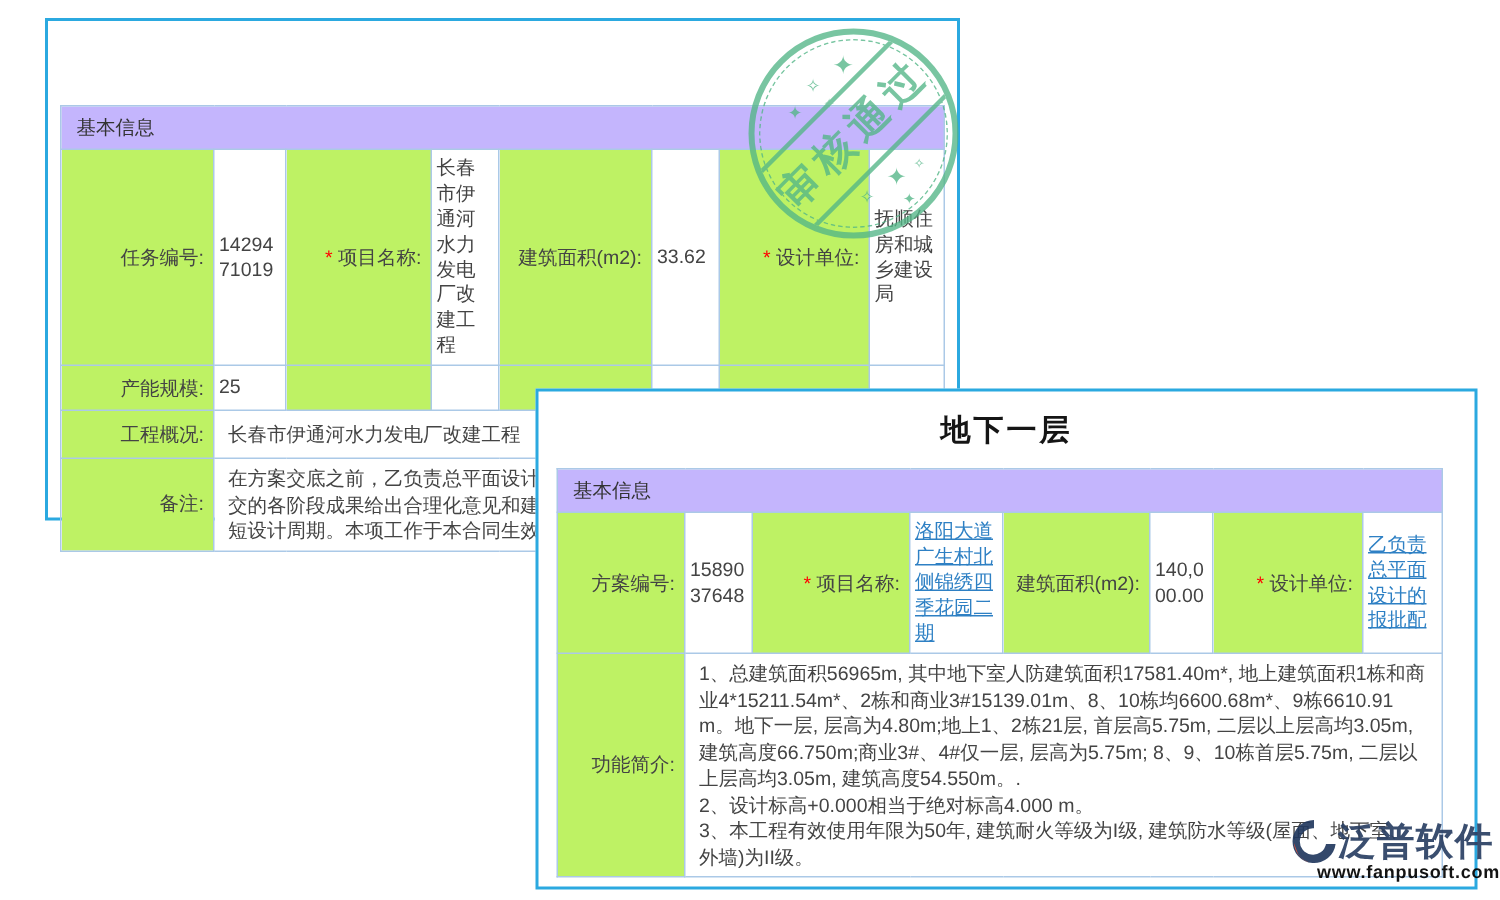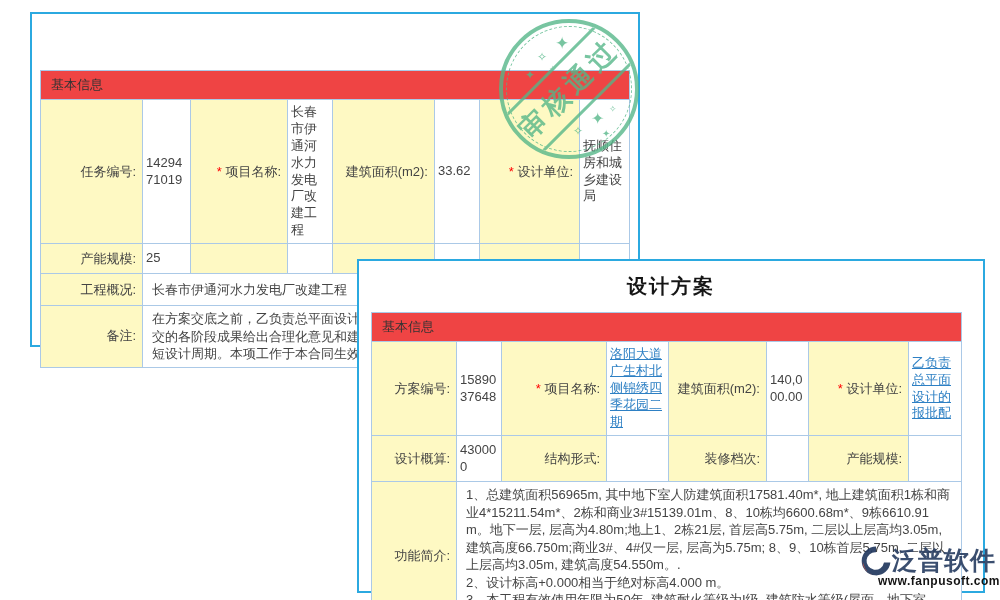--- a/index.html
+++ b/index.html
@@ -12,22 +12,22 @@
 
   .doc-title { text-align:center; font-size:20px; font-weight:bold; color:#151515; letter-spacing:2px; }
   #task-panel .doc-title { margin-top:16px; }
   #plan-panel .doc-title { margin-top:12px; }
 
   table.form { border-collapse:collapse; table-layout:fixed; font-size:13px; color:#444;
                position:absolute; }
   #task-table { left:8px; top:56px; width:589px; }
   #plan-table { left:12px; top:51px; width:590px; }
   table.form td { border:1px solid #abc9e7; vertical-align:middle; }
-  td.sec { background:#ef4444; text-align:left; padding:5px 10px; color:#333; }
-  td.lab { background:#fef9c3; text-align:right; padding:4px 6px 4px 2px; white-space:nowrap; overflow:hidden; }
+  td.sec { background:#c4b5fd; text-align:left; padding:5px 10px; color:#333; }
+  td.lab { background:#bef264; text-align:right; padding:4px 6px 4px 2px; white-space:nowrap; overflow:hidden; }
   td.val { background:#fff; text-align:left; padding:4px 3px; word-break:break-all; line-height:1.3; }
   td.valwide { background:#fff; text-align:left; padding:4px 9px; word-break:break-all; line-height:1.35; }
   .pre { white-space:pre-line; }
   .req { color:#ff0000; }
   a.cell-link { color:#2e80c4; text-decoration:underline; cursor:pointer; }
 
   tr.h28{height:28px} tr.h92{height:92px} tr.h30{height:30px} tr.h32{height:32px}
   tr.h33{height:33px} tr.h53{height:53px} tr.h94{height:94px} tr.h46{height:46px} tr.h111{height:111px}
 
   
@@ -115,21 +115,21 @@
   <span class="star s2">✧</span>
   <span class="star s3">✦</span>
   <span class="star s4">✧</span>
   <span class="star s5">✦</span>
   <span class="star s6">✧</span>
   <span class="star s7">✦</span>
   <span class="star s8">✧</span>
 </div>
 
 <div class="panel" id="plan-panel">
-  <div class="doc-title">设计方案</div>
+  <div class="doc-title">地下一层</div>
   <table class="form" id="plan-table">
     <colgroup>
       <col style="width:85px">
         <col style="width:45px">
         <col style="width:105px">
         <col style="width:62px">
       <col style="width:98px">
         <col style="width:42px">
         <col style="width:100px">
         <col style="width:53px">
@@ -141,30 +141,20 @@
     <tr class="h94">
       <td class="lab">方案编号:</td>
       <td class="val">1589037648</td>
       <td class="lab"><span class="req">*</span> <span>项目名称:</span></td>
       <td class="val"><a class="cell-link">洛阳大道广生村北侧锦绣四季花园二期</a></td>
       <td class="lab">建筑面积(m2):</td>
       <td class="val">140,000.00</td>
       <td class="lab"><span class="req">*</span> <span>设计单位:</span></td>
       <td class="val"><a class="cell-link">乙负责总平面设计的报批配</a></td>
     </tr>
-    <tr class="h46">
-      <td class="lab">设计概算:</td>
-      <td class="val">430000</td>
-      <td class="lab">结构形式:</td>
-      <td class="val"></td>
-      <td class="lab">装修档次:</td>
-      <td class="val"></td>
-      <td class="lab">产能规模:</td>
-      <td class="val"></td>
-    </tr>
     <tr class="h111">
       <td class="lab">功能简介:</td>
       <td class="valwide pre" colspan="7">1、总建筑面积56965m, 其中地下室人防建筑面积17581.40m*, 地上建筑面积1栋和商业4*15211.54m*、2栋和商业3#15139.01m、8、10栋均6600.68m*、9栋6610.91m。地下一层, 层高为4.80m;地上1、2栋21层, 首层高5.75m, 二层以上层高均3.05m, 建筑高度66.750m;商业3#、4#仅一层, 层高为5.75m; 8、9、10栋首层5.75m, 二层以上层高均3.05m, 建筑高度54.550m。.
 2、设计标高+0.000相当于绝对标高4.000 m。
 3、本工程有效使用年限为50年, 建筑耐火等级为I级, 建筑防水等级(屋面、地下室、外墙)为II级。</td>
     </tr>
   </tbody>
     </table>
 </div>
 

